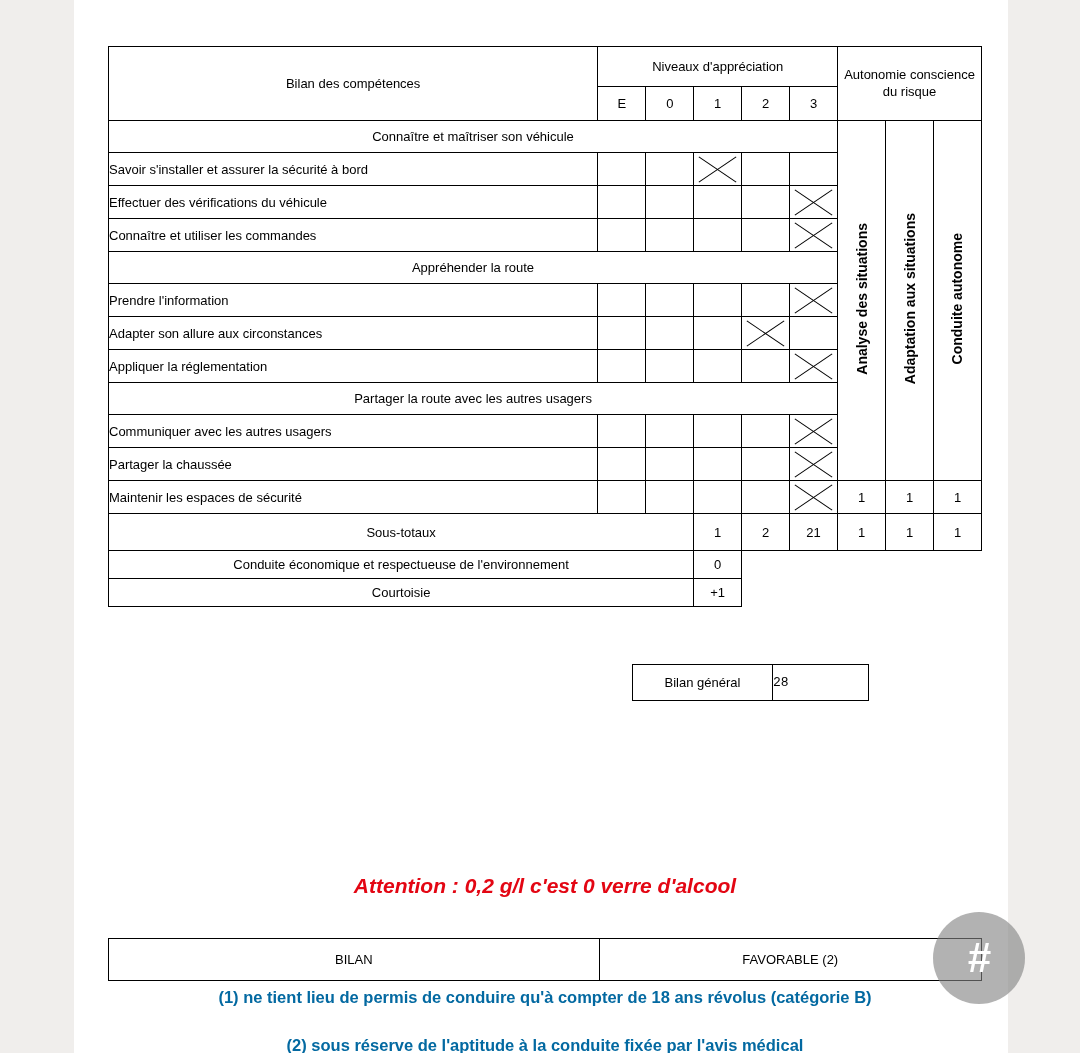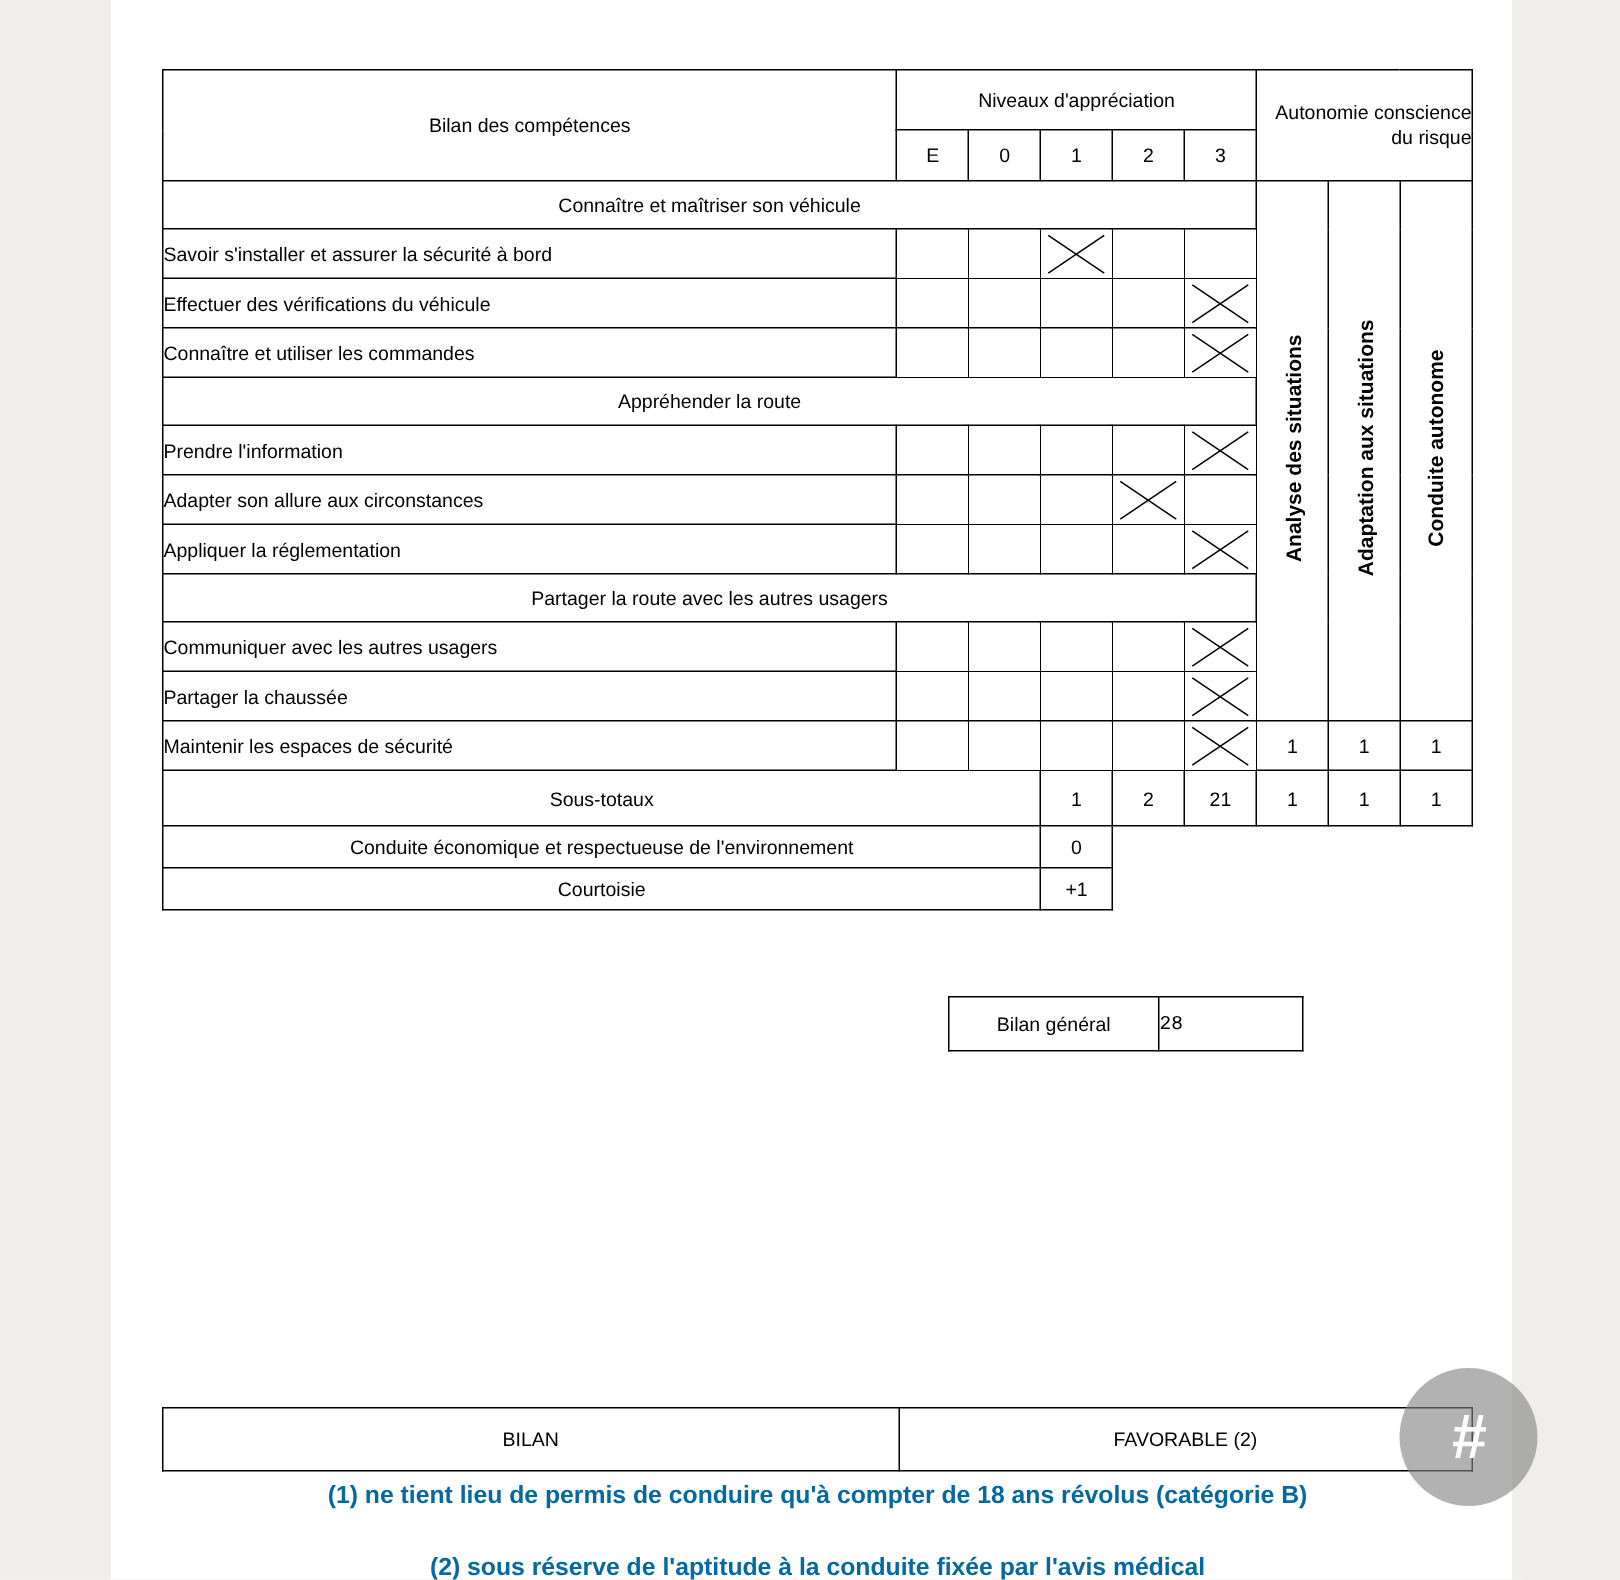--- a/index.html
+++ b/index.html
@@ -58,21 +58,21 @@
   }
   .niv-head {
     text-align: center;
     font-size: 18px;
     font-weight: bold;
     height: 36px;
     vertical-align: middle;
     white-space: nowrap;
   }
   .auto-head {
-    text-align: right;
+    text-align: center;
     font-size: 14px;
     font-weight: bold;
     color: #ffffff;
     background: #8f8fe8;
     height: 74px;
     vertical-align: middle;
     line-height: 1.25;
     padding: 0 2px;
   }
   .lvl-head {
@@ -430,20 +430,21 @@
     <table class="grid total-wrap">
       <tbody>
           <tr>
         <td class="total-label">Bilan général</td>
         <td class="total-val">28</td>
       </tr>
     </tbody>
       </table>
 
     <div class="warning">
+      <div>Attention : 0,2 g/l c'est 0 verre d'alcool</div>
     </div>
 
     <table class="grid bilan-wrap">
       <tbody>
           <tr>
         <td class="bilan-left">BILAN</td>
         <td class="bilan-right">FAVORABLE (2)</td>
       </tr>
     </tbody>
       </table>

